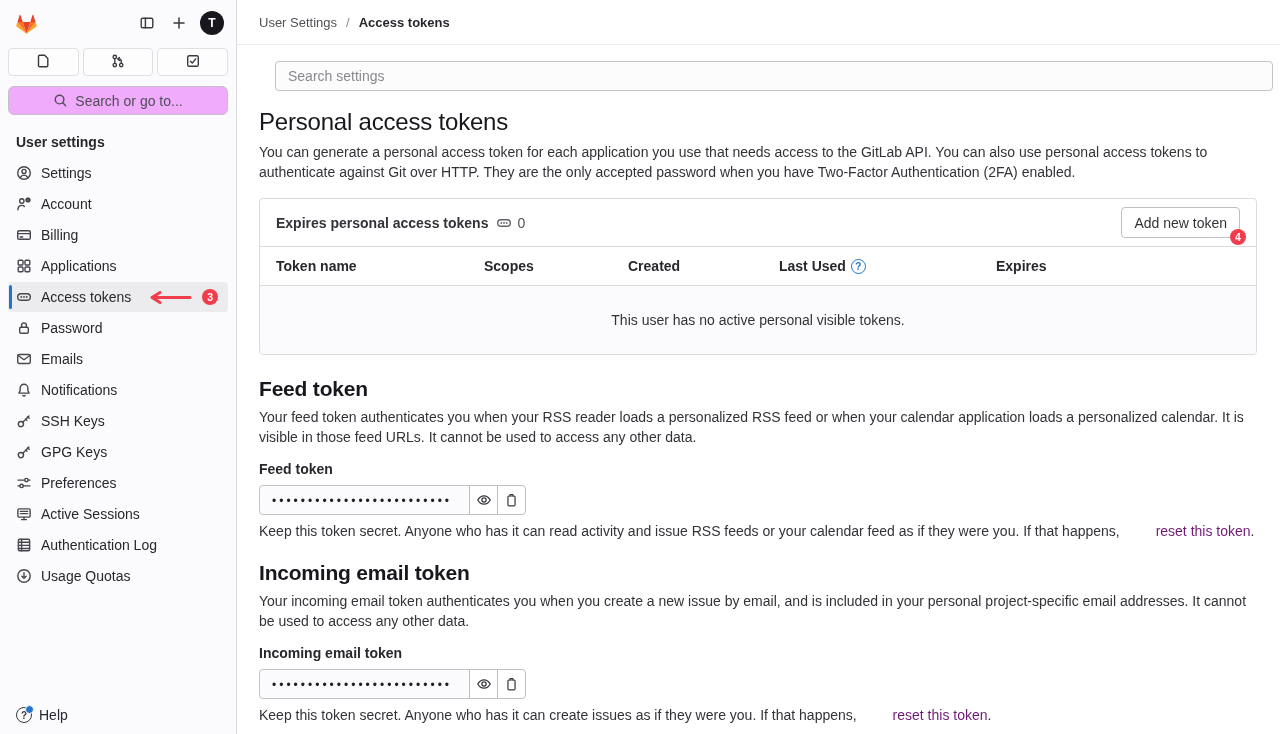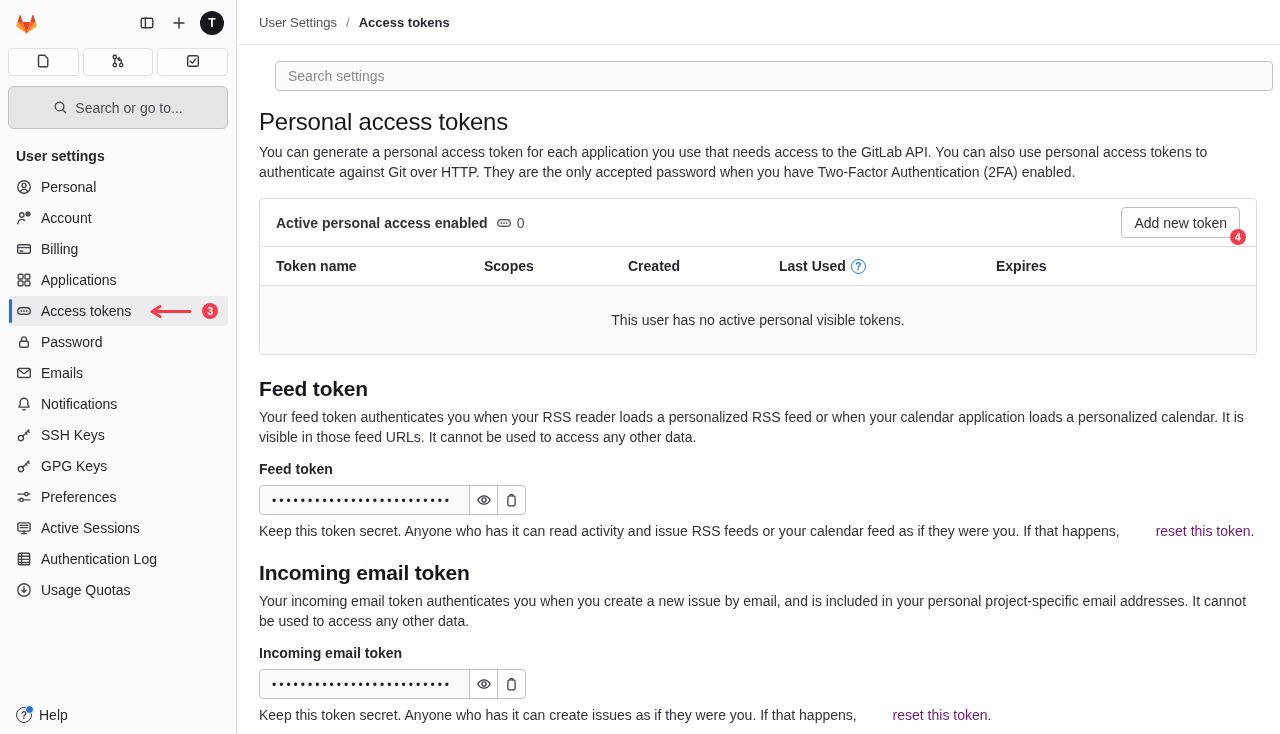--- a/index.html
+++ b/index.html
@@ -9,21 +9,21 @@
 
   
   .sidebar { width:237px; flex-shrink:0; background:#fbfafd; border-right:1px solid #dcdcde; position:relative; }
   .sb-top { display:flex; align-items:center; padding:10px 12px 8px 14px; }
   .logo { width:25px; height:24px; display:flex; }
   .sb-top .spacer { flex:1; }
   .chrome-btn { width:26px; height:26px; border:none; background:transparent; display:flex; align-items:center; justify-content:center; color:#3a393f; cursor:pointer; margin-left:6px; }
   .avatar { width:24px; height:24px; border-radius:50%; background:#18171d; color:#fff; font-weight:700; font-size:12px; display:flex; align-items:center; justify-content:center; margin-left:8px; cursor:pointer; }
   .shortcuts { display:flex; gap:4px; padding:4px 8px 0 8px; }
   .shortcut { flex:1; height:28px; background:#fdfdfe; border:1px solid #e0dfe4; border-radius:4px; display:flex; align-items:center; justify-content:center; color:#3a393f; cursor:pointer; }
-  .sb-search { margin:10px 8px 6px 8px; height:43px; border:1px solid #c2c1c7; border-radius:6px; background:#e5e5e5; display:flex; align-items:center; justify-content:center; gap:7px; color:#4f4e55; font-size:14px; cursor:pointer; }
+  .sb-search { margin:10px 8px 6px 8px; height:29px; border:1px solid #c2c1c7; border-radius:6px; background:#f0abfc; display:flex; align-items:center; justify-content:center; gap:7px; color:#4f4e55; font-size:14px; cursor:pointer; }
   .sb-title { font-weight:700; font-size:14px; color:#28272d; padding:13px 16px 7px 16px; }
   .side-item { display:flex; align-items:center; gap:9px; margin:1px 8px; padding:0 8px; height:30px; border-radius:4px; position:relative; color:#28272d; cursor:pointer; }
   .side-item .icon { color:#47464c; display:flex; }
   .side-item.active { background:#ececef; }
   .active-bar { position:absolute; left:1px; top:3px; width:3px; height:24px; border-radius:2px; background:#1f75cb; }
   .side-label { font-size:14px; white-space:nowrap; }
   .annot { display:flex; margin-left:8px; align-items:center; }
   .badge-red { width:16px; height:16px; border-radius:50%; background:#f23d4c; color:#fff; font-size:10.5px; font-weight:700; display:flex; align-items:center; justify-content:center; flex-shrink:0; }
   .annot + .badge-red { margin-left:1px; }
   .sb-help { position:absolute; left:0; right:0; bottom:0; padding:11px 16px; display:flex; align-items:center; gap:7px; cursor:pointer; color:#28272d; }
@@ -130,21 +130,21 @@
     <div class="sb-title">User settings</div>
     <nav id="sidebar-menu">
         <div class="side-item">
           <span class="icon">
             <svg width="16" height="16" viewBox="0 0 16 16" fill="none" stroke="currentColor" stroke-width="1.4" stroke-linecap="round" stroke-linejoin="round">
               <circle cx="8" cy="8" r="6.3"></circle>
               <circle cx="8" cy="6.4" r="2"></circle>
               <path d="M4.3 12.8c.8-1.7 2.1-2.7 3.7-2.7s2.9 1 3.7 2.7"></path>
             </svg>
           </span>
-          <span class="side-label">Personal</span>
+          <span class="side-label">Settings</span>
         </div>
         <div class="side-item">
           <span class="icon">
             <svg width="16" height="16" viewBox="0 0 16 16" fill="none" stroke="currentColor" stroke-width="1.4" stroke-linecap="round" stroke-linejoin="round">
               <circle cx="5.8" cy="5" r="2.2"></circle>
               <path d="M1.9 13.8c.2-2.8 1.9-4.4 3.9-4.4 1 0 1.9.4 2.6 1"></path>
               <circle cx="12" cy="4" r="1.3"></circle>
               <path d="M12 1.7v.8M12 5.5v.8M14.3 4h-.8M10.5 4h-.8M13.6 2.4l-.6.6M11 5l-.6.6M13.6 5.6 13 5M11 3l-.6-.6"></path>
             </svg>
           </span>
@@ -286,21 +286,21 @@
     </header>
 
     <div class="content">
       <input class="settings-search" placeholder="Search settings" style="">
 
       <h1 class="page-title">Personal access tokens</h1>
       <p class="section-desc">You can generate a personal access token for each application you use that needs access to the GitLab API. You can also use personal access tokens to authenticate against Git over HTTP. They are the only accepted password when you have Two-Factor Authentication (2FA) enabled.</p>
 
       <div class="pat-card">
         <div class="card-head">
-          <span class="card-title">Active personal access enabled</span>
+          <span class="card-title">Expires personal access tokens</span>
           <span class="icon">
             <svg width="16" height="16" viewBox="0 0 16 16" fill="none" stroke="currentColor" stroke-width="1.4">
                 <rect x="1.7" y="4.7" width="12.6" height="6.6" rx="3.3"></rect>
                 <circle cx="5.3" cy="8" r=".9" fill="currentColor" stroke="none"></circle>
                 <circle cx="8" cy="8" r=".9" fill="currentColor" stroke="none"></circle>
                 <circle cx="10.7" cy="8" r=".9" fill="currentColor" stroke="none"></circle>
               </svg>
           </span>
           <span class="count">0</span>
           <button class="add-btn">

